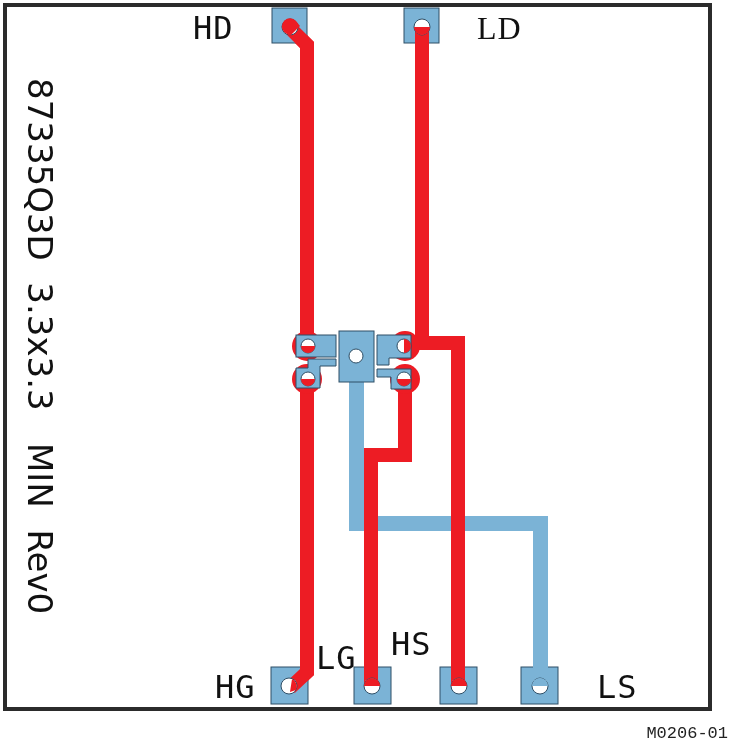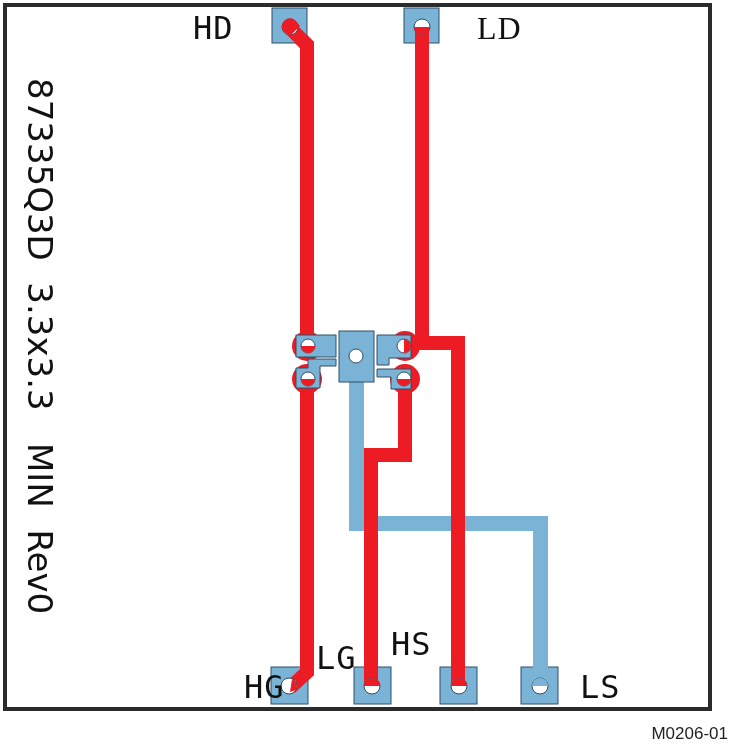--- a/index.html
+++ b/index.html
@@ -25,21 +25,21 @@
       transform: translate(44px, 0) rotate(90deg);
       font-family: "DejaVu Sans", "Liberation Sans", sans-serif;
       font-size: 34px;
       line-height: 40px;
       color: #111111;
       white-space: pre;
     }
     .figure-id {
       position: absolute;
       right: 6px; top: 724px;
-      font-family: Liberation Sans, sans-serif;
+      font-family: Liberation Mono, monospace;
       font-size: 17px;
       color: #222222;
       text-align: center;
     }
   </style>
 </head>
 <body>
 
 <div class="board">
   <svg width="734" height="753" viewBox="0 0 734 753">
@@ -125,20 +125,20 @@
       <path d="M364 686 A8 8 0 0 1 380 686 Z" fill="#ed1c24" stroke="none"></path>
       <circle cx="459" cy="686" r="8" fill="#ffffff"></circle>
       <path d="M451 686 A8 8 0 0 1 467 686 Z" fill="#ed1c24" stroke="none"></path>
       <circle cx="540" cy="686" r="8" fill="#ffffff"></circle>
       <path d="M532 686 A8 8 0 0 1 548 686 Z" fill="#7bb3d6" stroke="none"></path>
     </g>
   </svg>
 
   <span class="pin-label" style="left:193px; top:12px;">HD</span>
   <span class="pin-label" style="left:477px; top:12px;font-family:Liberation Serif, serif;">LD</span>
-  <span class="pin-label" style="left:215px; top:671px;margin-left:29px;">HG</span>
+  <span class="pin-label" style="left:215px; top:671px;">HG</span>
   <span class="pin-label" style="left:316px; top:642px;">LG</span>
   <span class="pin-label" style="left:391px; top:628px;">HS</span>
-  <span class="pin-label" style="left:580px; top:671px;">LS</span>
+  <span class="pin-label" style="left:597px; top:671px;">LS</span>
 
   <div class="side-label">87335Q3D  3.3x3.3   MIN  Rev0</div>
   <div class="figure-id">M0206-01</div>
 </div>
 
 </body></html>

